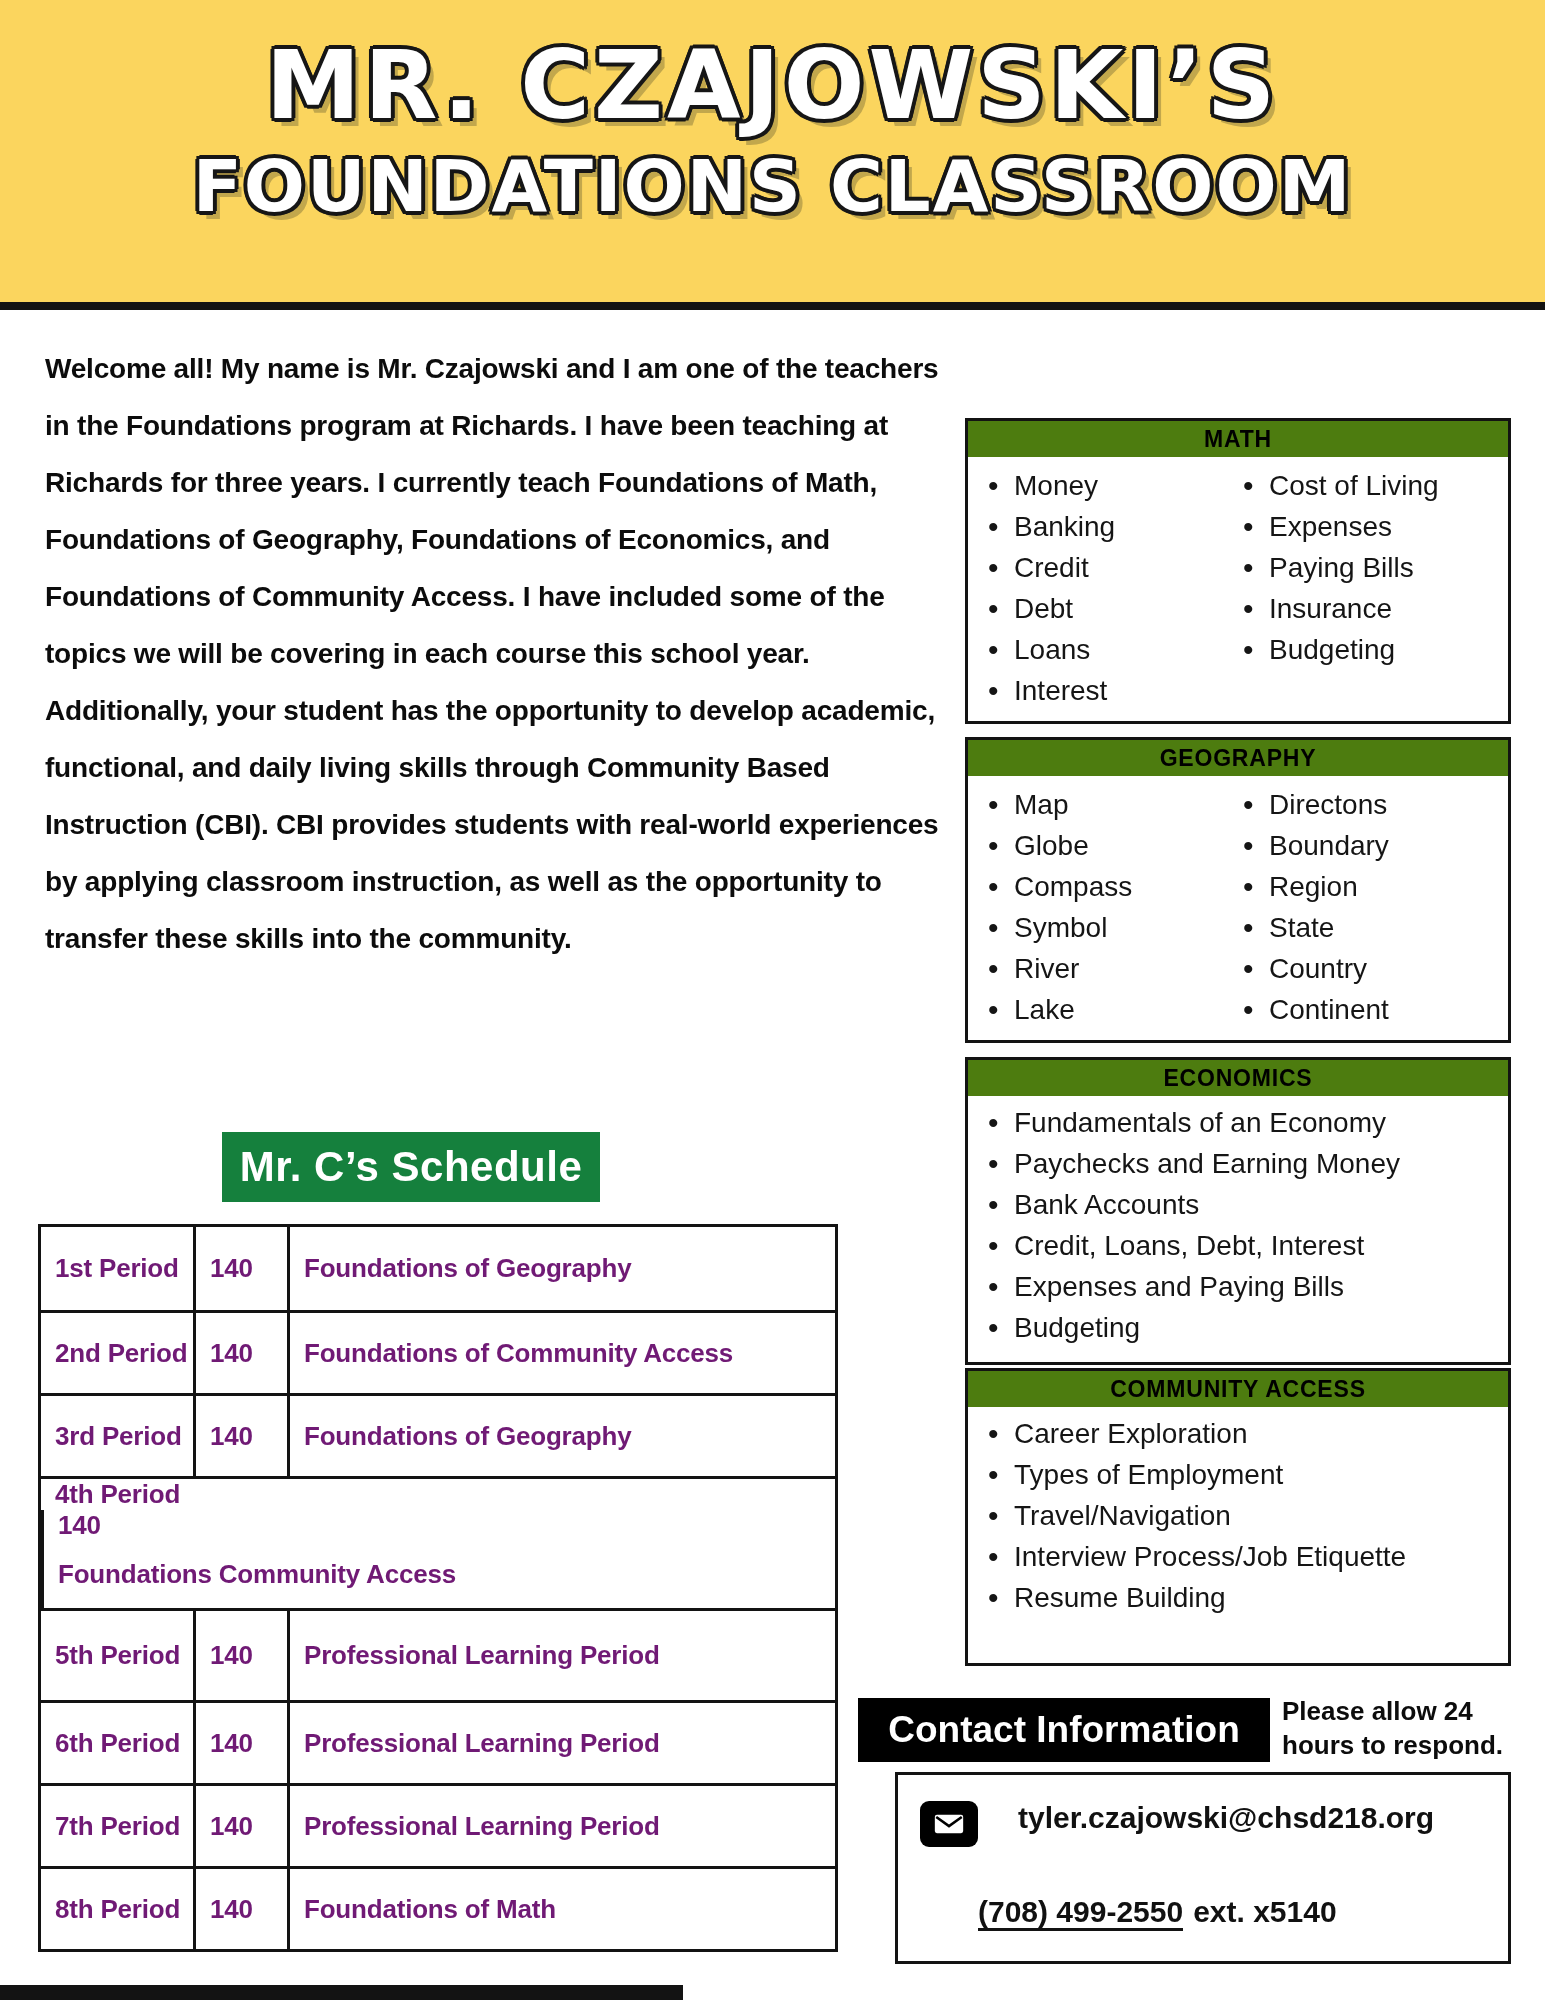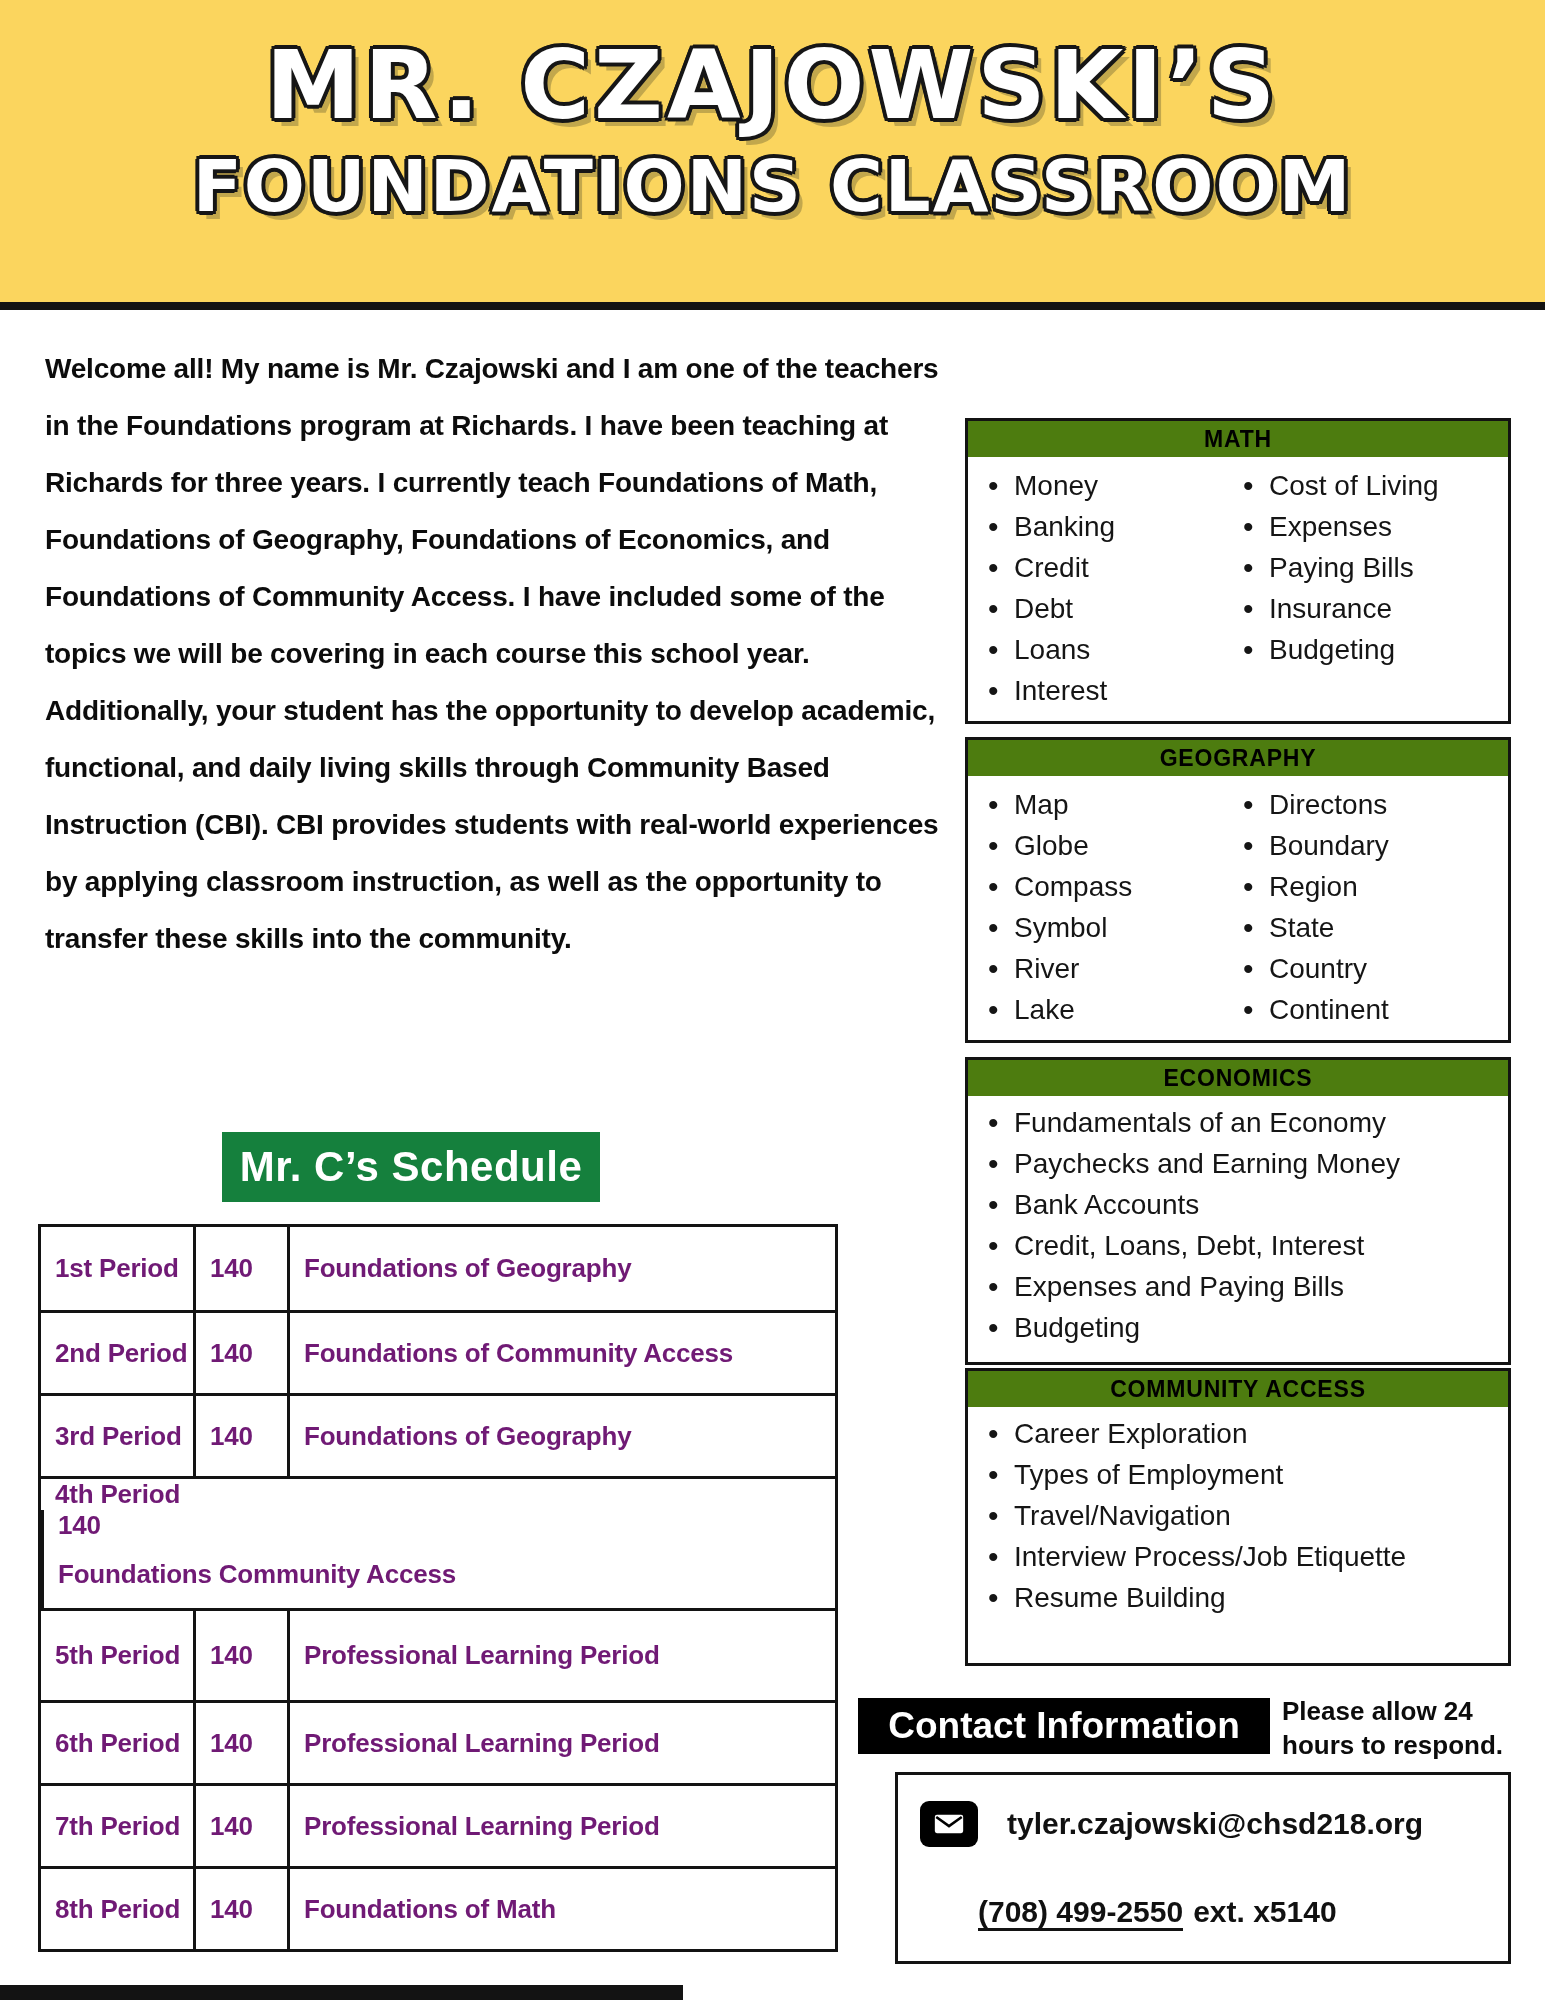--- a/index.html
+++ b/index.html
@@ -72,34 +72,34 @@
     padding-left:40px; position:relative;
   }
   ul.blist li::before{
     content:"\2022"; position:absolute; left:14px; top:0; font-size:30px;
   }
   .col-l{ width:255px; }
   .col-r{ flex:1; }
 
   
   .contact-title{
-    position:absolute; left:858px; top:1698px; width:412px; height:56px;
+    position:absolute; left:858px; top:1698px; width:412px; height:64px;
     background:#000; color:#fff; display:flex; align-items:center; justify-content:center;
     font-size:37px; font-weight:bold;
   }
   .contact-note{
     position:absolute; left:1282px; top:1694px; width:245px;
     font-size:26px; font-weight:bold; line-height:34px; color:#0c0c0c;
   }
   .contact-box{
     position:absolute; left:895px; top:1772px; width:616px; height:192px;
     border:3px solid #131313; background:#fff;
   }
   .email-row{
-    position:absolute; left:22px; top:26px; display:flex; align-items:center; gap:29px;
+    position:absolute; left:22px; top:26px; display:flex; gap:40px;
   }
   .email-icon{
     width:58px; height:46px; background:#000; border-radius:9px;
     display:flex; align-items:center; justify-content:center; flex:0 0 auto;
   }
   .email-text{ font-size:30px; font-weight:bold; color:#111; }
   .phone-row{
     position:absolute; left:80px; top:120px; font-size:30px; font-weight:bold; color:#111;
   }
   .phone-link{ border-bottom:3px solid #131313; cursor:pointer; }

